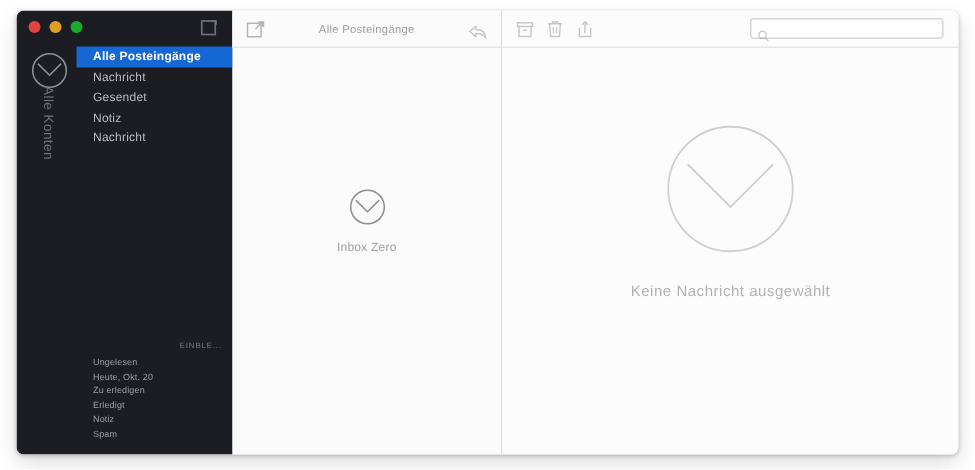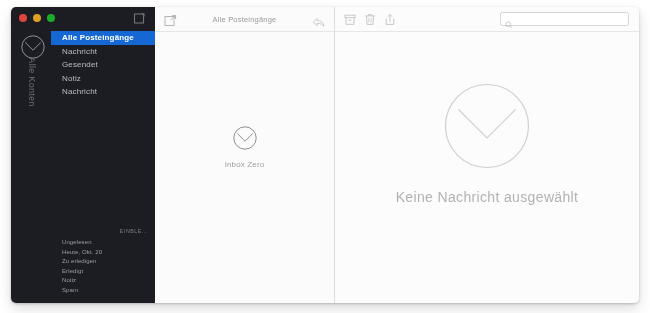--- a/index.html
+++ b/index.html
@@ -251,21 +251,21 @@
     position: absolute;
     left: 0; right: 0;
     top: 76px;
     text-align: center;
   }
   .read-empty .mark {
     width: 86px; height: 86px;
     margin: 0 auto 20px;
   }
   .read-empty .txt {
-    font-size: 14px;
+    font-size: 10px;
     color: #b2b2b2;
     letter-spacing: .35px;
   }
 </style>
 </head>
 <body>
 
 <div id="app">
   <div class="window">
 

